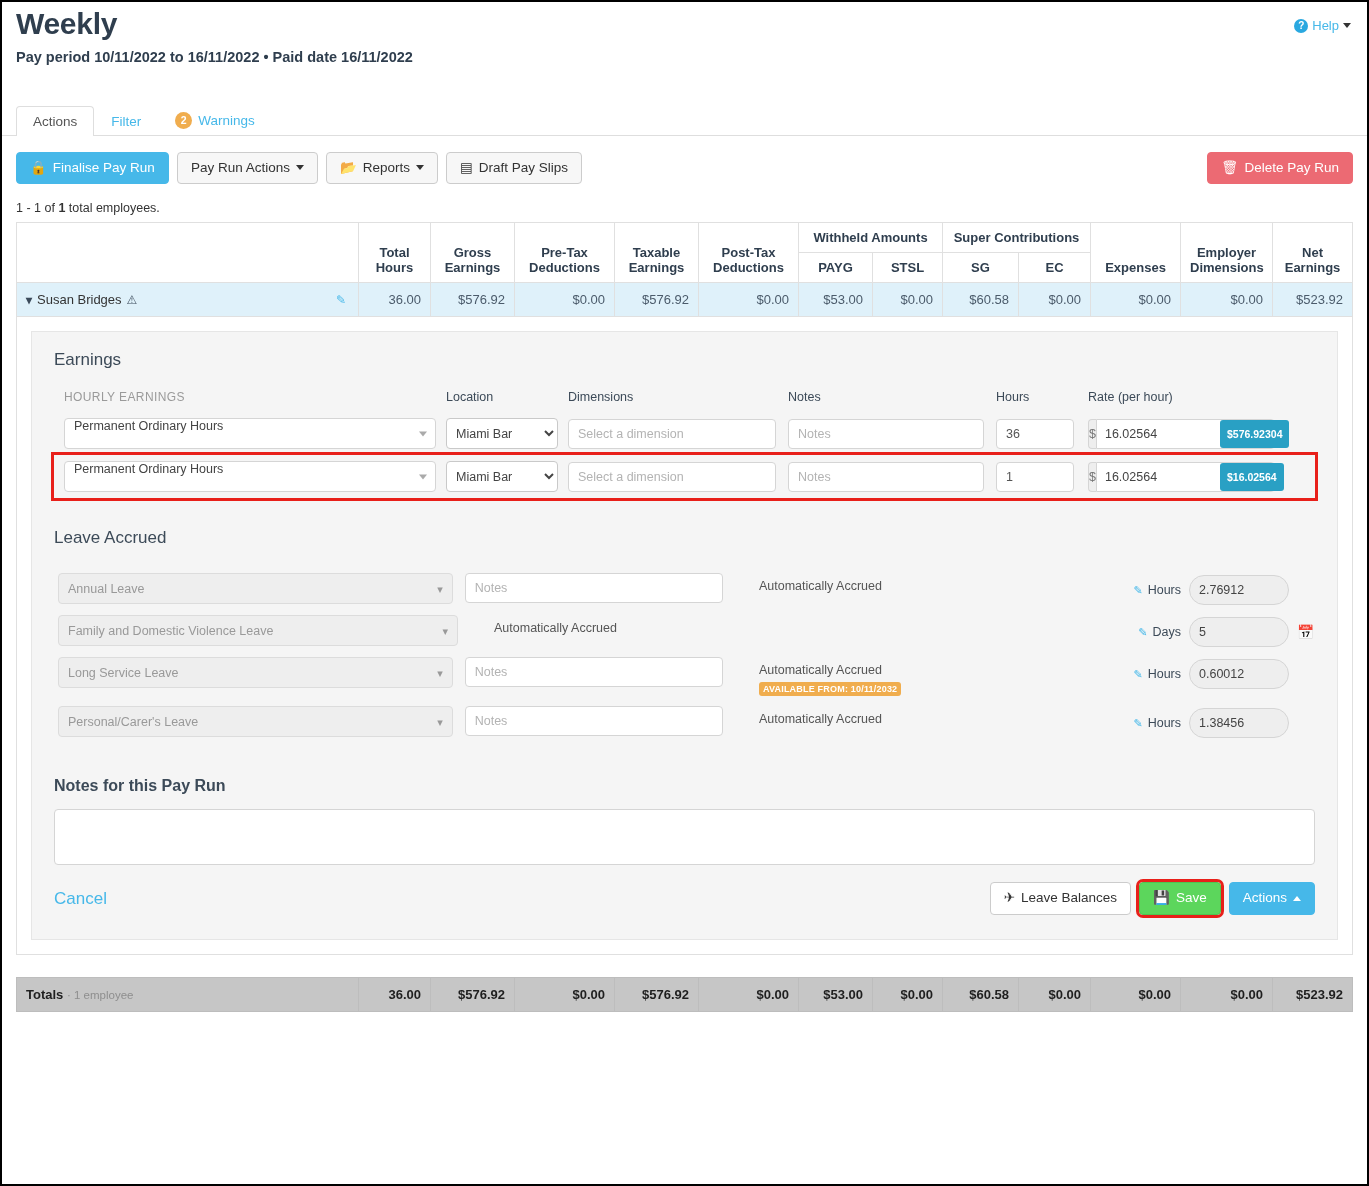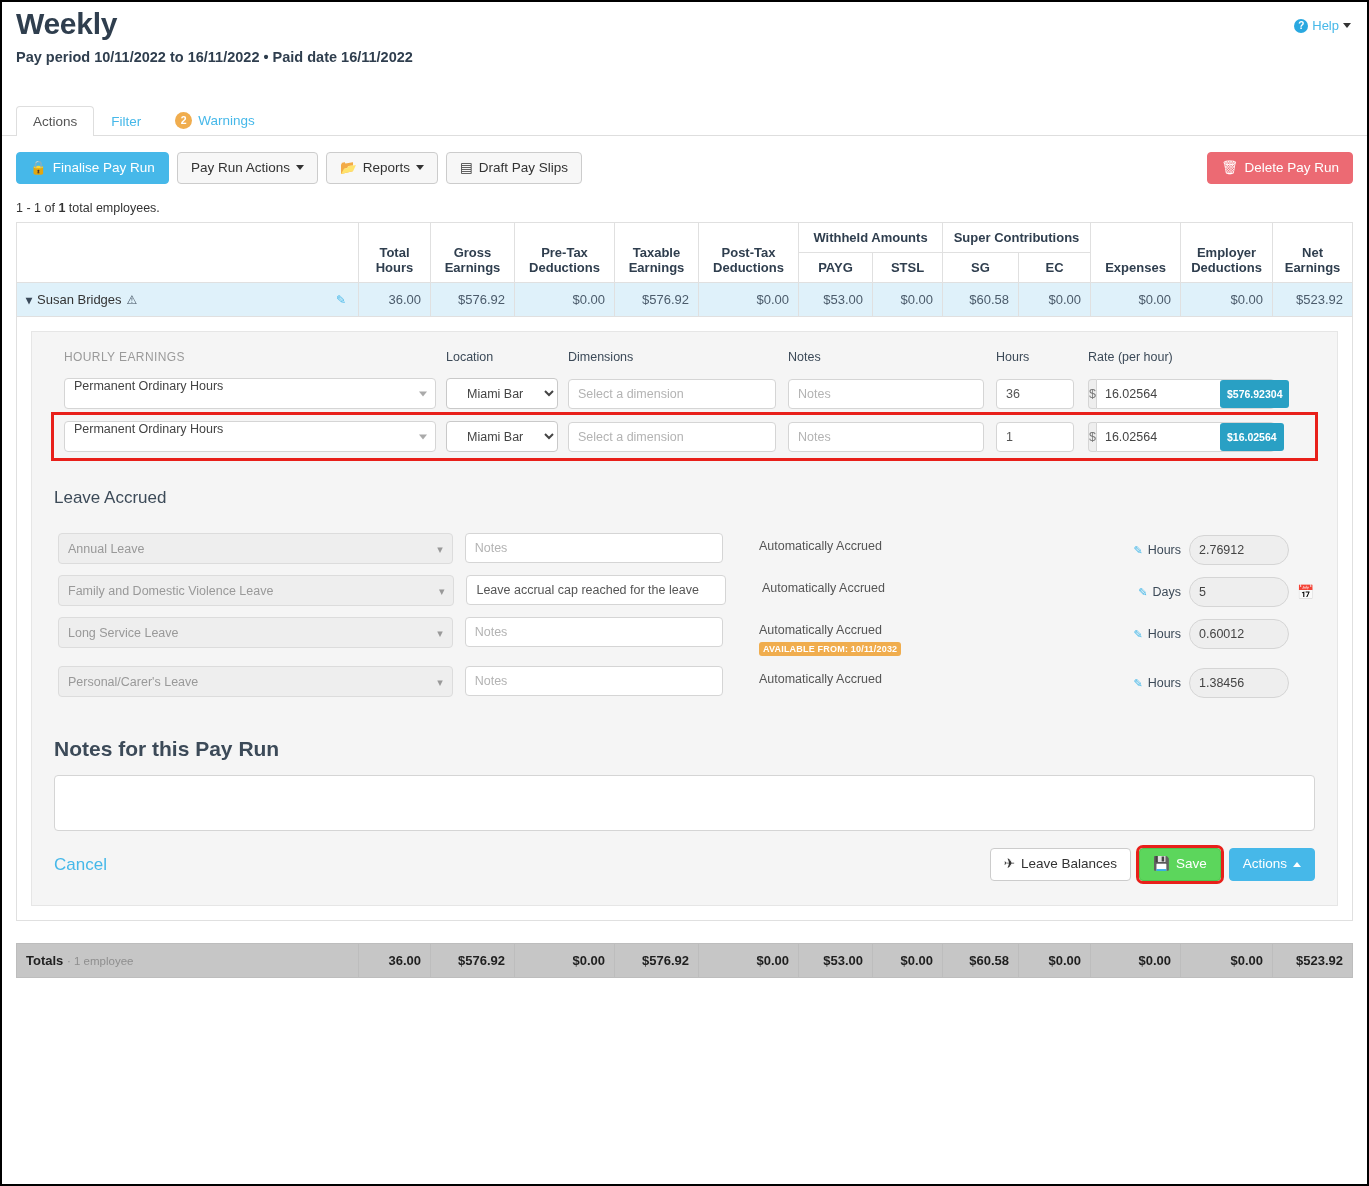--- a/index.html
+++ b/index.html
@@ -95,21 +95,21 @@
   }
   .inp::placeholder { color:#b3b3b3; }
   .sel-fake {
     width:100%; height:31px; border:1px solid #d5d5d5; border-radius:4px; background:#fff;
     font-size:12.5px; color:#444; padding:0 22px 16px 9px; display:flex; align-items:center; position:relative; cursor:pointer;
   }
   .sel-fake .tri { position:absolute; right:8px; top:50%; transform:translateY(-50%); width:0;height:0;
     border-left:4px solid transparent;border-right:4px solid transparent;border-top:5px solid #aaa; }
   .sel-nat {
     width:100%; height:31px; border:1px solid #c9c9c9; border-radius:4px; background:#fff;
-    font-size:12.5px; color:#444; padding:0 16px; font-family:"Liberation Sans", sans-serif;
+    font-size:12.5px; color:#444; padding:0 5px; font-family:"Liberation Sans", sans-serif;
   }
   .rate-grp { display:flex; width:100%; }
   .rate-dollar {
     width:28px;height:30px;border:1px solid #d5d5d5;border-right:none;border-radius:4px 0 0 4px;
     background:#eeeeee;display:flex;align-items:center;justify-content:center;font-size:12.5px;color:#777;
   }
   .rate-inp { flex:1; height:30px; border:1px solid #d5d5d5; border-radius:0 4px 4px 0; padding:0 8px;
     font-size:12.5px; color:#444; font-family:"Liberation Sans", sans-serif; }
   .amt-badge {
     margin-left:20px; background:#29a0c4; color:#fff; font-size:10.5px; font-weight:bold;
@@ -135,21 +135,21 @@
   .unit-lbl { font-size:12.5px; color:#3c4a58; display:flex; align-items:center; gap:5px; }
   .pen { color:#46b8e9; font-size:11px; }
   .val-inp {
     width:100px;height:30px;border:1px solid #d5d5d5;border-radius:15px;background:#eeeeee;
     font-size:12.5px;color:#444;padding:0 9px;font-family:"Liberation Sans", sans-serif;
   }
   .cal-icon { width:18px; font-size:14px; color:#333; text-align:center; }
 
   
   .notes-sec { margin-top:34px; }
-  .notes-title { font-size:21px; color:#3c4a58; font-weight:bold; margin-bottom:14px; }
+  .notes-title { font-size:16px; color:#3c4a58; font-weight:bold; margin-bottom:14px; }
   .notes-area { width:100%; height:56px; border:1px solid #d5d5d5; border-radius:4px; background:#fff;
     font-family:"Liberation Sans", sans-serif; font-size:12.5px; padding:6px 9px; resize:none; }
   .foot-row { display:flex; align-items:center; margin-top:14px; }
   .cancel-link { color:#46b8e9; font-size:17px; cursor:pointer; }
   .foot-btns { margin-left:auto; display:flex; align-items:center; gap:8px; }
 
   
   .totals-wrap { padding: 22px 26px 0 14px; }
   table.totals { border-collapse:collapse; width:100%; table-layout:fixed; }
   table.totals td { background:#c6c6c6; border:1px solid #bdbdbd; font-size:13px; font-weight:bold;
@@ -238,21 +238,21 @@
         <tr>
           <th rowspan="2"></th>
           <th rowspan="2">Total Hours</th>
           <th rowspan="2">Gross Earnings</th>
           <th rowspan="2">Pre-Tax Deductions</th>
           <th rowspan="2">Taxable Earnings</th>
           <th rowspan="2">Post-Tax Deductions</th>
           <th colspan="2" class="grp-th">Withheld Amounts</th>
           <th colspan="2" class="grp-th">Super Contributions</th>
           <th rowspan="2">Expenses</th>
-          <th rowspan="2">Employer Deductions</th>
+          <th rowspan="2">Employer Dimensions</th>
           <th rowspan="2">Net Earnings</th>
         </tr>
         <tr>
           <th>PAYG</th>
           <th>STSL</th>
           <th>SG</th>
           <th>EC</th>
         </tr>
       </thead>
       <tbody>
@@ -279,20 +279,21 @@
           <td>$523.92</td>
         </tr>
       </tbody>
     </table>
   </div>
 
   <div class="detail">
     <div class="panel">
 
       <div>
+        <div class="sec-title">Earnings</div>
 
         <div class="earn-head">
           <div class="w-pay col-lbl muted">HOURLY EARNINGS</div>
           <div class="w-loc col-lbl">Location</div>
           <div class="w-dim col-lbl">Dimensions</div>
           <div class="w-note col-lbl">Notes</div>
           <div class="w-hrs col-lbl">Hours</div>
           <div class="w-rate col-lbl">Rate (per hour)</div>
         </div>
 
@@ -378,23 +379,20 @@
             </span>
             <input class="val-inp" value="2.76912" style="">
             <span class="cal-icon"></span>
           </div>
         </div>
 
         <div class="leave-row">
           <div class="sel-dis">
             <span>Family and Domestic Violence Leave</span>
             <span class="tri2">▾</span>
-          </div>
-          <div class="leave-note">
-            <input class="inp" value="Leave accrual cap reached for the leave" style="">
           </div>
           <div class="auto-txt">
             <div>Automatically Accrued</div>
           </div>
           <div class="leave-right">
             <span class="unit-lbl">
               <span class="pen">✎</span>
               <span>Days</span>
             </span>
             <input class="val-inp" value="5" style="">

